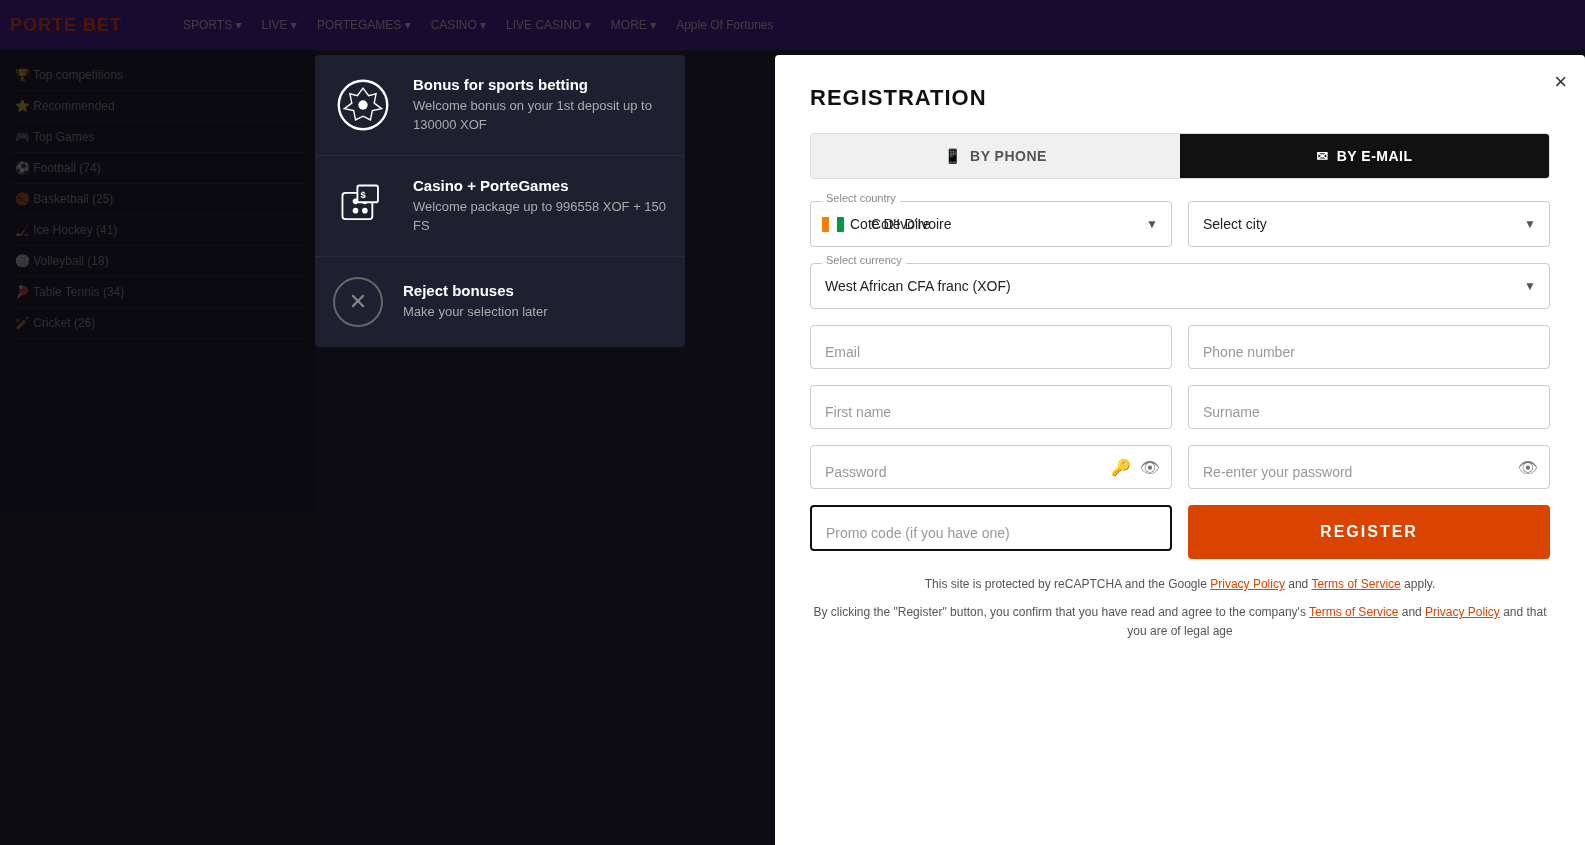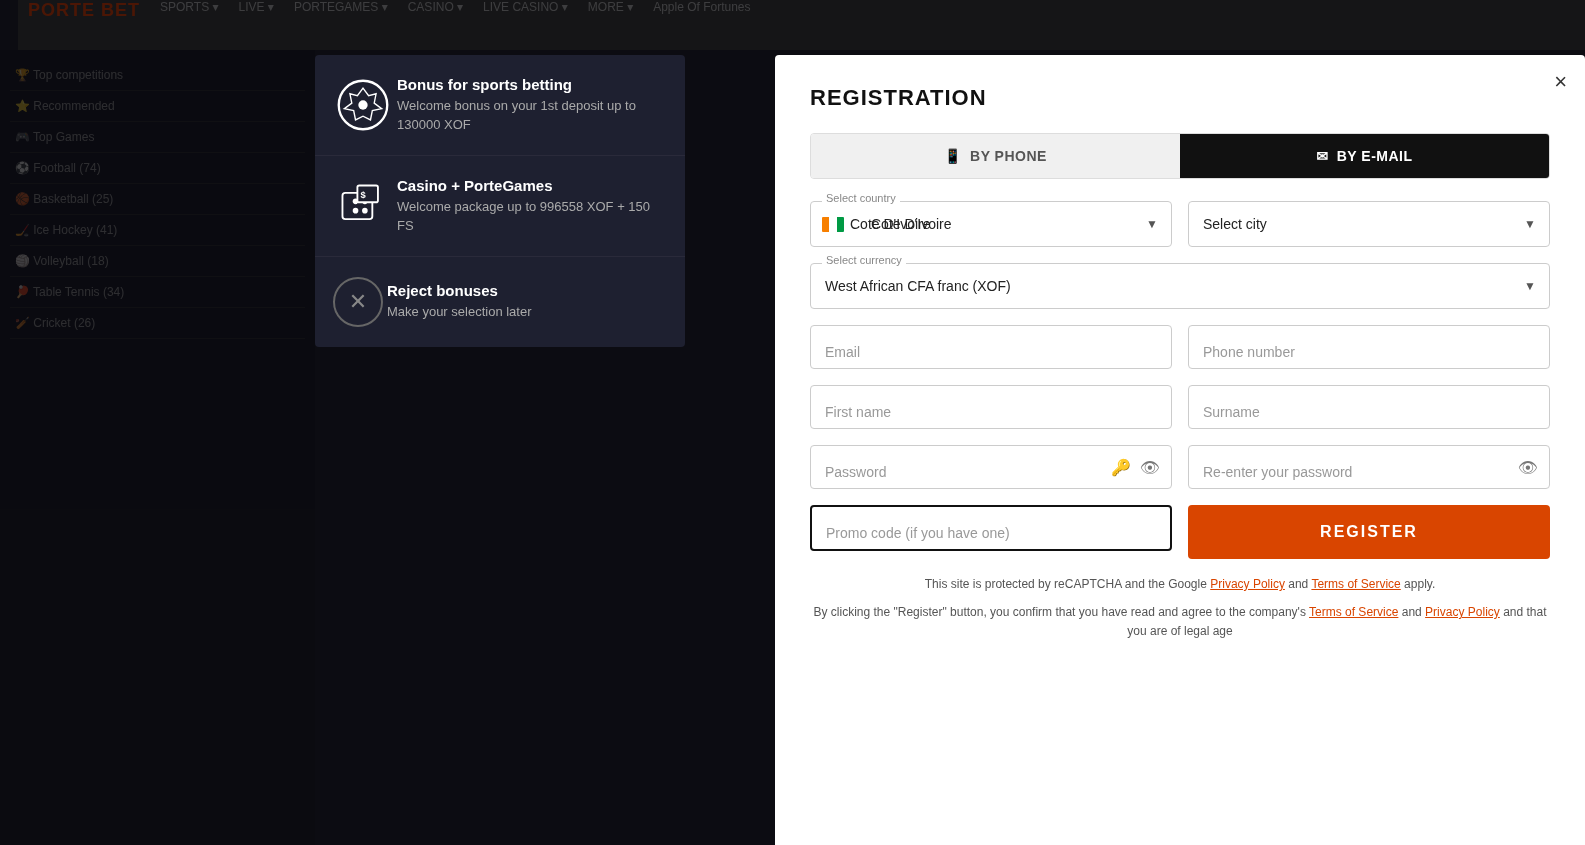--- a/index.html
+++ b/index.html
@@ -17,44 +17,45 @@
       position: absolute;
       inset: 0;
       z-index: 1;
       background: #1e1e2e;
     }
 
     
     .nav-bar {
       position: absolute;
       top: 0;
-      left: 18px;
+      left: 0;
       right: 0;
       height: 50px;
-      background: #404040;
-      display: flex;
-      align-items: flex-start;
+      background: #4c1d95;
+      display: flex;
+      align-items: center;
       padding: 0 10px;
       gap: 20px;
       z-index: 2;
       opacity: 0.7;
     }
 
     .nav-logo {
       color: #ff4500;
       font-weight: 900;
       font-size: 18px;
       letter-spacing: 1px;
     }
 
     .nav-items {
       display: flex;
       gap: 20px;
       color: #ccc;
       font-size: 12px;
+      margin-left: 41px;
     }
 
     
     .sidebar {
       position: absolute;
       top: 50px;
       left: 0;
       width: 315px;
       bottom: 0;
       background: #1a1a28;
@@ -91,21 +92,21 @@
       z-index: 20;
       border-radius: 4px;
       overflow: hidden;
     }
 
     .bonus-item {
       display: flex;
       align-items: center;
       padding: 20px 18px;
       border-bottom: 1px solid #2a2a3a;
-      gap: 4px;
+      gap: 20px;
       cursor: pointer;
     }
 
     .bonus-item:last-child {
       border-bottom: none;
     }
 
     .bonus-icon {
       width: 60px;
       height: 60px;

